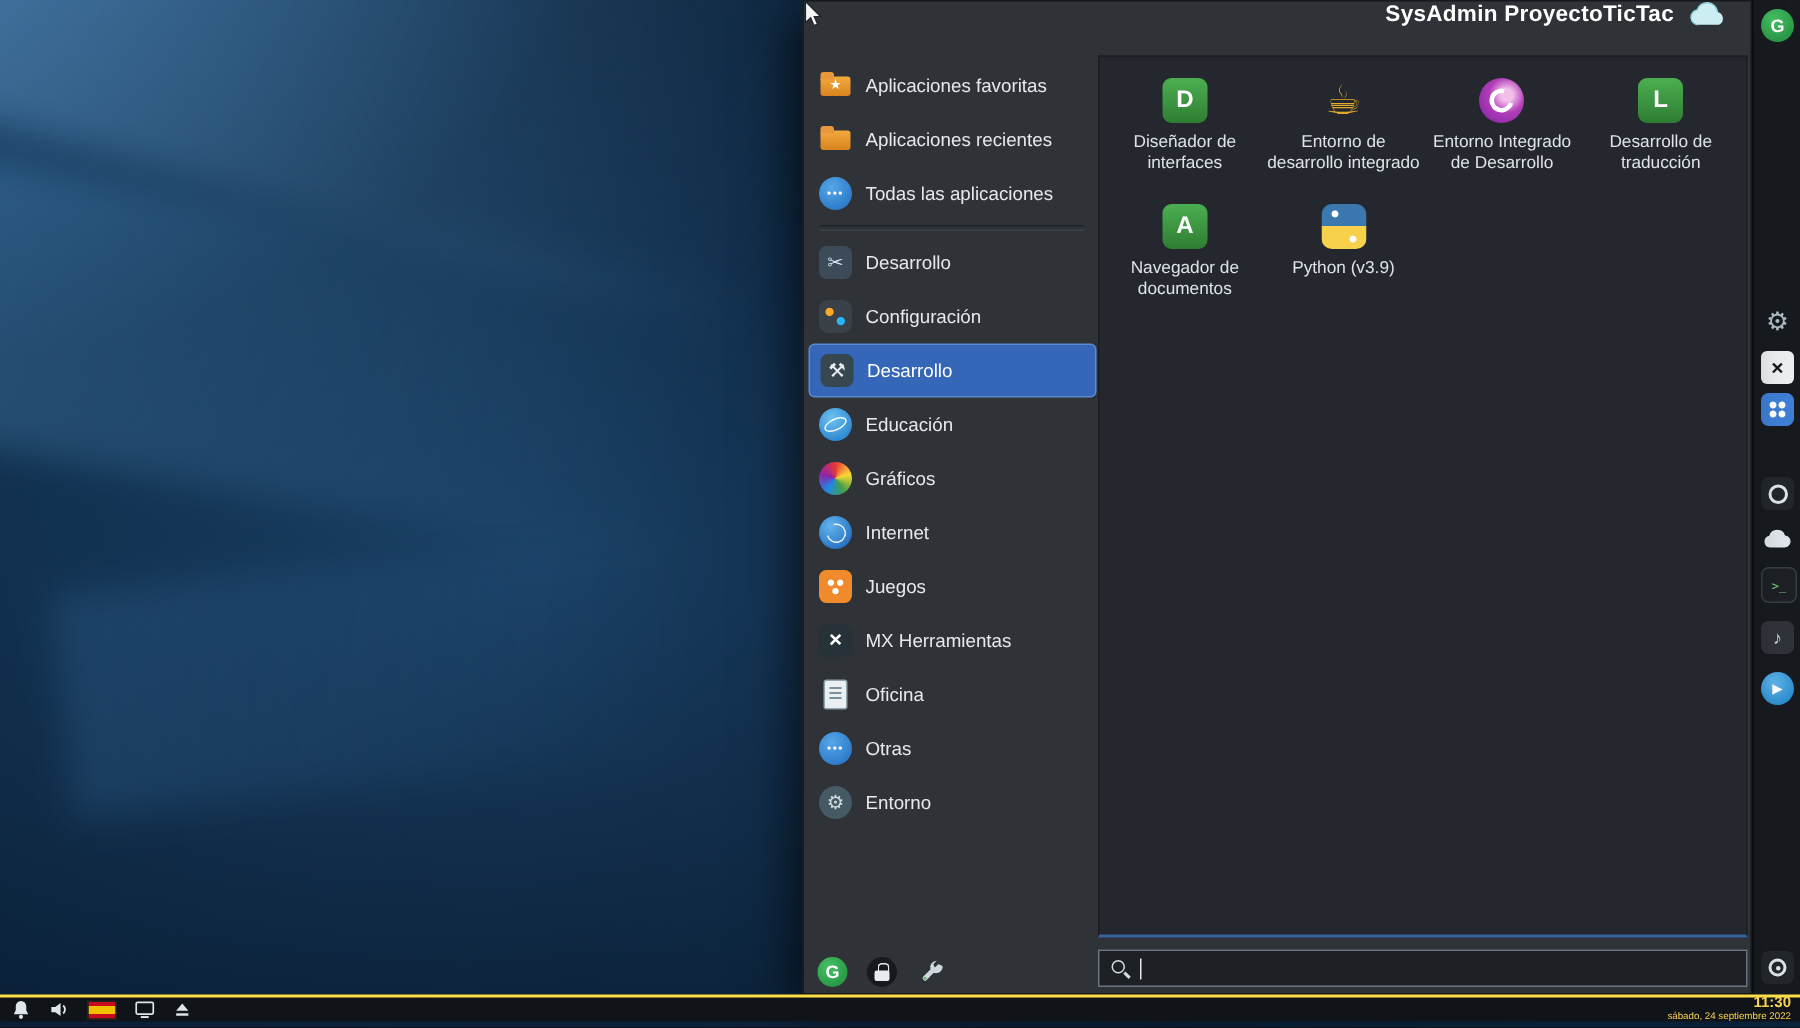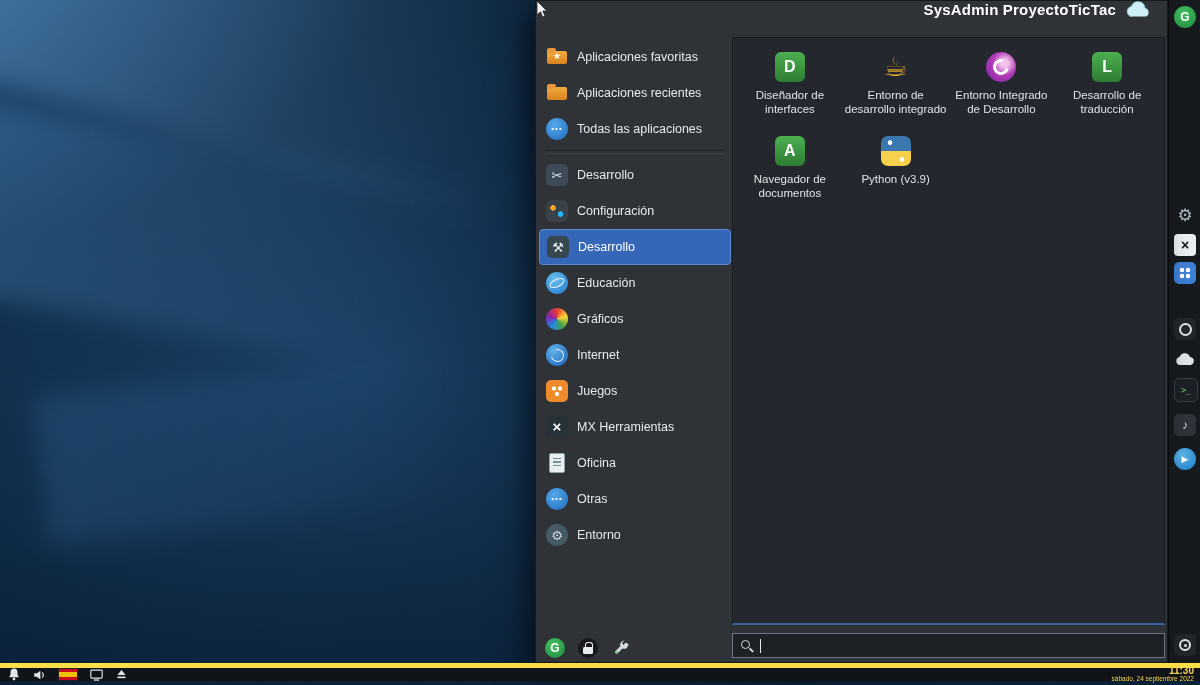--- a/index.html
+++ b/index.html
@@ -136,21 +136,21 @@
        font-family:"DejaVu Sans Mono",monospace;font-size:8px;}
   .dk-note{background:#30343a;color:#cfd8dc;font-size:12px;}
   .dk-msg{border-radius:50%;background:radial-gradient(circle at 38% 32%,#5fb6ec,#1c7fc4);
        color:#fff;font-size:9px;}
   .dk-rec{background:#23272b;}
   .dk-rec::before{content:"";width:8px;height:8px;border:2px solid #dfe5ea;border-radius:50%;}
   .dk-rec::after{content:"";position:absolute;width:3px;height:3px;border-radius:50%;background:#dfe5ea;}
 
   
   .taskbar{position:absolute;left:0;top:663px;width:1200px;height:18px;background:#101317;
-       border-top:5px solid #fde047;box-sizing:border-box;display:flex;align-items:center;
+       border-top:2px solid #fde047;box-sizing:border-box;display:flex;align-items:center;
        padding:0 4px 0 7px;z-index:7;}
   .tray{display:flex;align-items:center;gap:11px;}
   .tray svg{display:block;}
   .flag{width:18px;height:11px;border:1px solid #222;
        background:linear-gradient(180deg,#c60b1e 0 25%,#f1bf00 25% 75%,#c60b1e 75%);}
   .clock{margin-left:auto;text-align:right;color:#f7d354;line-height:1.05;padding-right:2px;}
   .clock .time{font-size:10px;font-weight:bold;}
   .clock .date{font-size:6.5px;}
 
   

